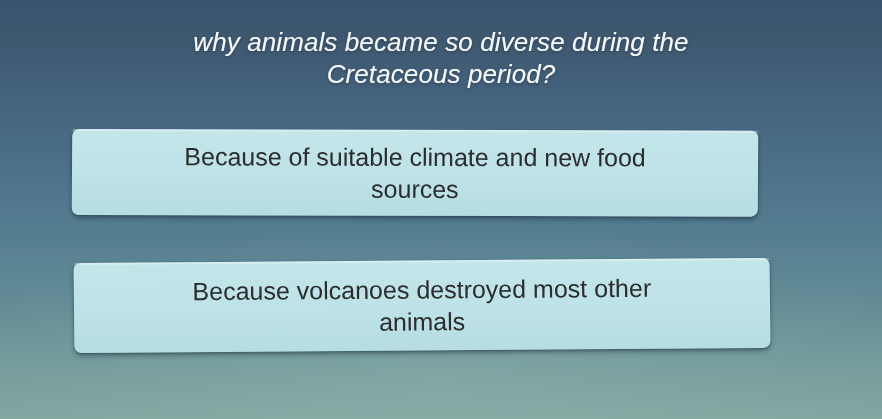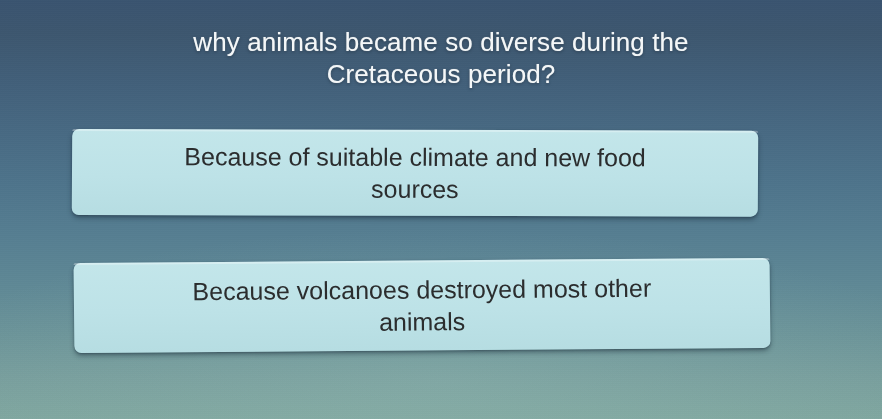--- a/index.html
+++ b/index.html
@@ -79,20 +79,21 @@
     display: block;
     color: #f4f7f8;
     font-size: 26px;
     line-height: 32px;
     font-weight: 500;
     letter-spacing: .1px;
     text-shadow:
        0 0 1px rgba(255,255,255,.45),
        0 1px 3px rgba(20,35,50,.55);
     white-space: pre-line;
+    font-style: italic;
   }
 
   
   .answer-card {
     position: absolute;
     background: linear-gradient(to bottom, #c3e6ea 0%, #bde2e7 55%, #b6dde2 100%);
     border-radius: 7px;
     display: flex;
     align-items: center;
     justify-content: center;

